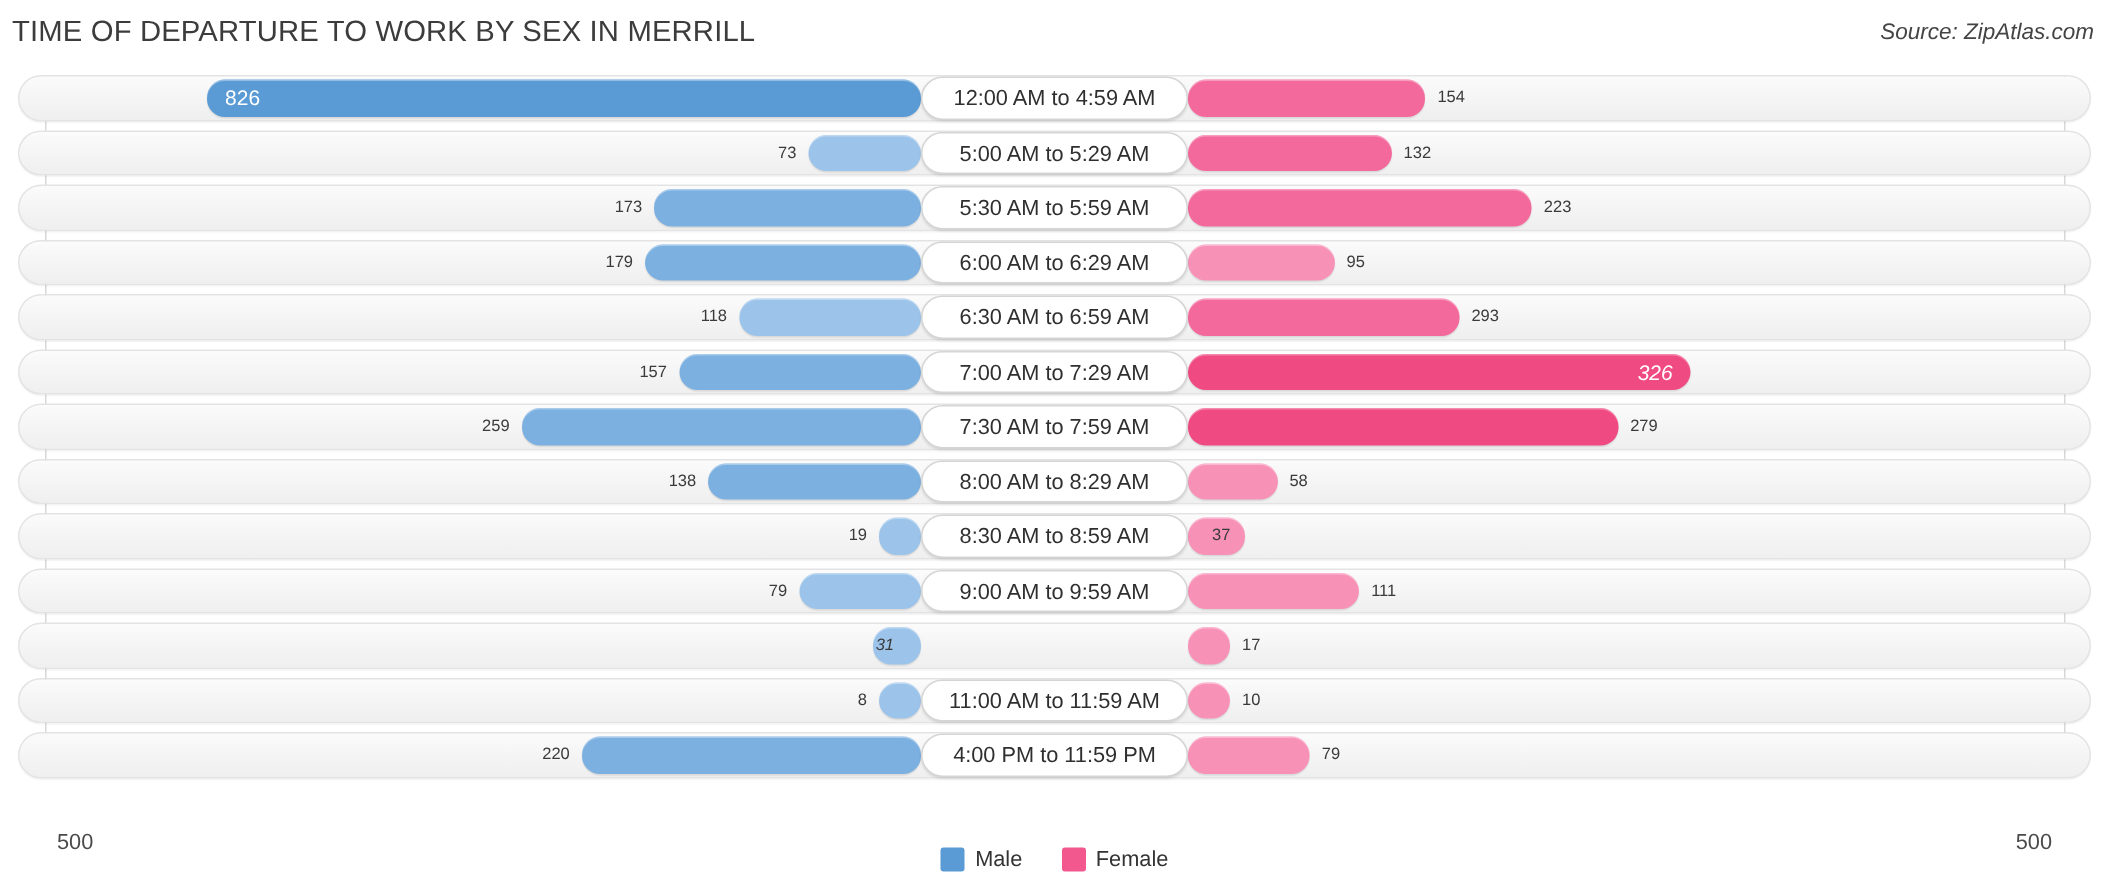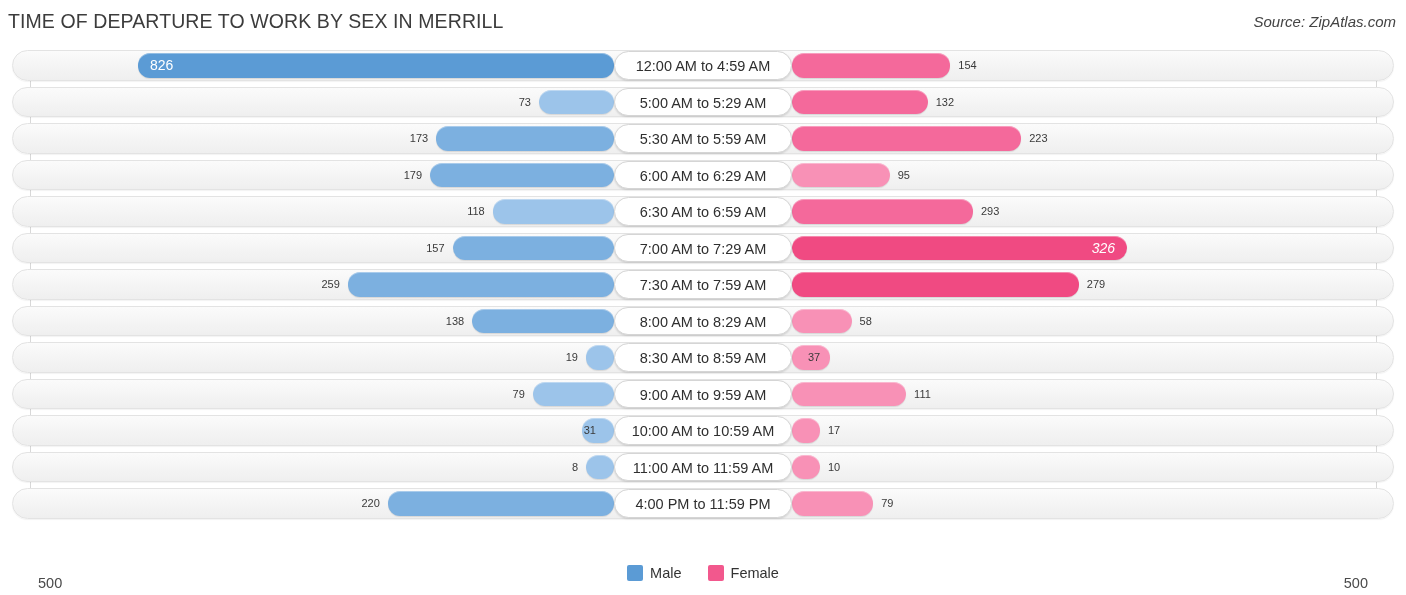--- a/index.html
+++ b/index.html
@@ -86,21 +86,21 @@
     border-radius: 15px;
     text-align: center;
     font-size: 14.5px; color: #2f2f2f;
     box-shadow: 0 1px 2px rgba(0,0,0,.13);
     z-index: 4;
     white-space: nowrap;
   }
 
   
   .axis-label {
-    position: absolute; bottom: 4px;
+    position: absolute; bottom: 25px;
     font-size: 14.5px; color: #4a4a4a;
   }
   .axis-label.left  { left: 38px; }
   .axis-label.right { right: 38px; }
 
   .legend {
     position: absolute; left: 0; right: 0; bottom: 14px;
     display: flex; justify-content: center; align-items: center; gap: 26px;
   }
   .legend-item { display: flex; align-items: center; gap: 7px; }
@@ -198,23 +198,22 @@
           <div class="bar male" style="width:81.212px;background:#9cc4ea;"></div>
           <div class="bar female" style="width:114.108px;background:#f891b6;"></div>
           <div class="val male" style="margin-right:178.212px;">79</div>
           <div class="val female" style="margin-left:211.108px;">111</div>
           <div class="pill">9:00 AM to 9:59 AM</div>
         </div>
         <div class="row">
           <div class="track"></div>
           <div class="bar male" style="width:31.868px;background:#9cc4ea;"></div>
           <div class="bar female" style="width:28px;background:#f891b6;"></div>
-          <div class="val male" style="margin-right:107px;">31</div>
+          <div class="val male" style="margin-right:107px;font-style:italic;">31</div>
           <div class="val female" style="margin-left:125px;">17</div>
-          <div class="pill">10:00 AM to 10:59 AM</div>
         </div>
         <div class="row">
           <div class="track"></div>
           <div class="bar male" style="width:28px;background:#9cc4ea;"></div>
           <div class="bar female" style="width:28px;background:#f891b6;"></div>
           <div class="val male" style="margin-right:125px;">8</div>
           <div class="val female" style="margin-left:125px;">10</div>
           <div class="pill">11:00 AM to 11:59 AM</div>
         </div>
         <div class="row">

